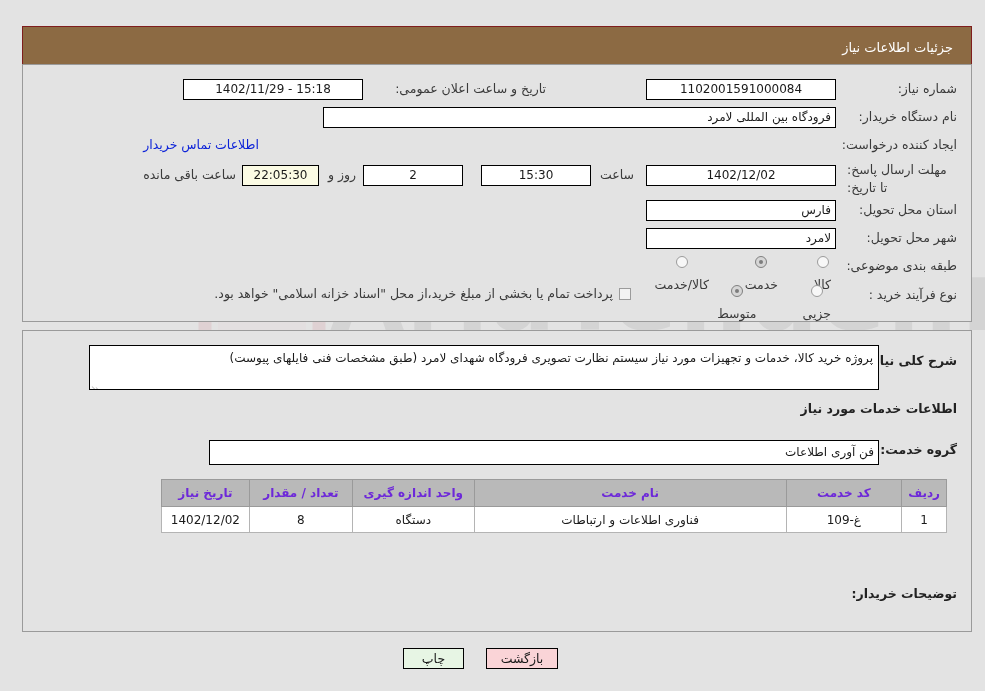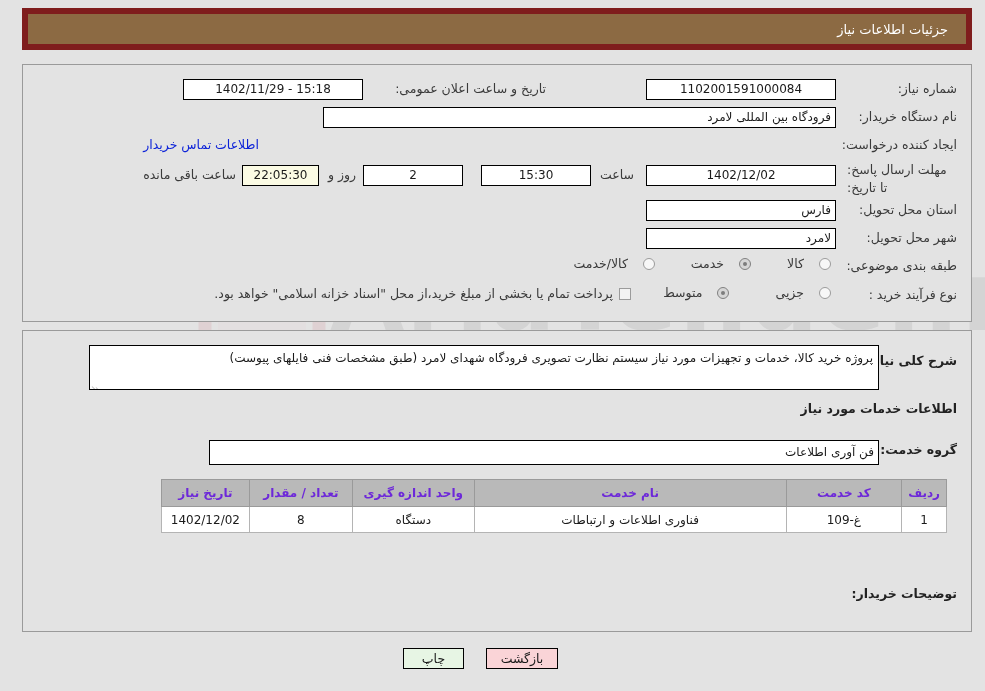--- a/index.html
+++ b/index.html
@@ -13,24 +13,24 @@
   .page { position: relative; width: 985px; height: 691px; overflow: hidden; }
 
   
   .watermark {
     position: absolute; left: 0; top: 0; width: 985px; height: 691px;
     pointer-events: none; z-index: 5;
   }
 
   
   .header-bar {
-    position: absolute; left: 22px; top: 8px;
+    position: absolute; left: 22px; top: 26px;
     width: 950px; height: 42px;
     background: #8c6a43;
-    border: 6px solid #7f1d1d;
+    border: 1px solid #7f1d1d;
     display: flex; align-items: center; justify-content: flex-start;
     padding: 0 18px;
     z-index: 10;
   }
   .header-title {
     color: #ffffff; font-size: 13px; letter-spacing: .3px;
   }
 
   
   .panel {
@@ -70,21 +70,21 @@
   }
   .radio.checked { background: #d6d6d6; border-color: #808080; }
   .radio.checked::after {
     content: ""; position: absolute; left: 3px; top: 3px;
     width: 4px; height: 4px; border-radius: 50%; background: #7d7d7d;
   }
   .chk {
     display: inline-block; width: 12px; height: 12px;
     border: 1px solid #9b9b9b; background: #f2f2f2; vertical-align: middle;
   }
-  .opt { display: flex; align-items: center; gap: 15px; }
+  .opt { display: flex; align-items: center; gap: 9px; flex-direction: column; }
   .opt-lbl { font-size: 12.5px; color: #3a3a3a; white-space: nowrap; }
 
   
   .tbox {
     background: #ffffff; border: 1px solid #000000;
     font-size: 12px; color: #1a1a1a; padding: 3px 5px;
     text-align: right; line-height: 1.5; position: relative;
     overflow: hidden;
   }
   .resize-grip {

